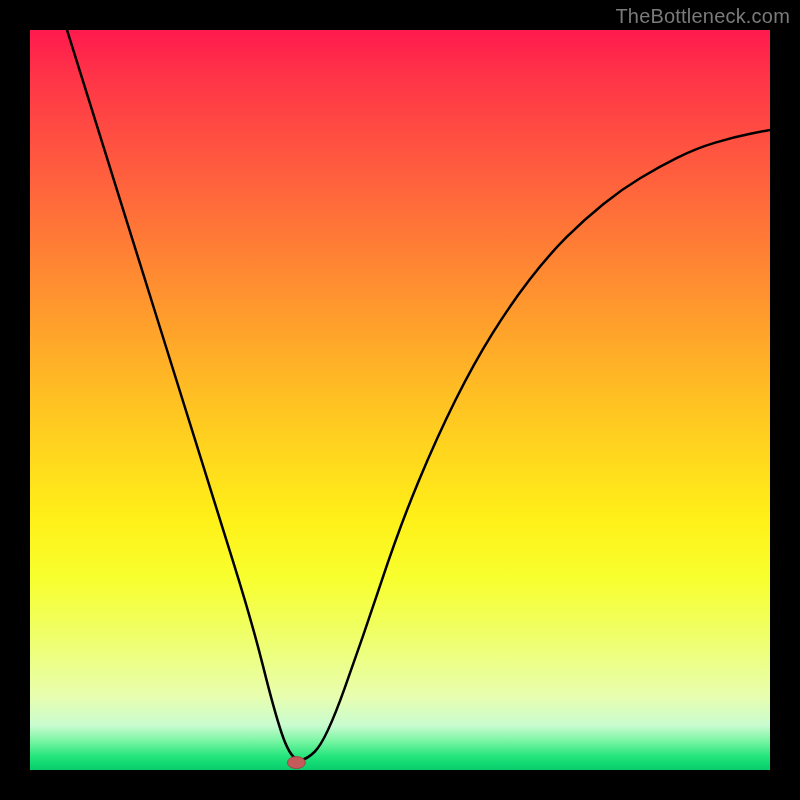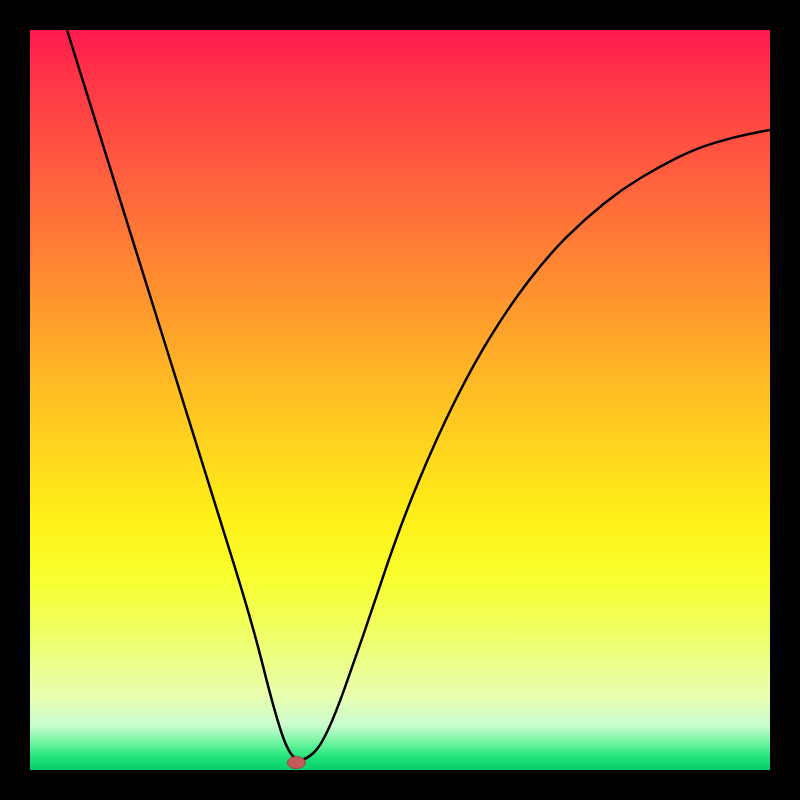--- a/index.html
+++ b/index.html
@@ -66,19 +66,20 @@
   .curve {
     fill: none;
     stroke: #000;
     stroke-width: 2.5;
   }
 </style>
 </head>
 <body>
 
 <div class="frame">
+  <div class="watermark">TheBottleneck.com</div>
   <div class="plot-area">
     <svg class="svg-layer" viewBox="0 0 740 740" preserveAspectRatio="none">
       <path id="curvePath" class="curve" d="M 37.0 0.0 Q 37.0 0.0 55.5 59.2 Q 74.0 118.4 92.5 177.6 Q 111.0 236.8 129.5 296.0 Q 148.0 355.2 166.5 414.4 Q 185.0 473.6 203.5 532.8 Q 222.0 592.0 233.1 636.4 Q 244.2 680.8 251.6 703.0 Q 259.0 725.2 266.4 728.9 Q 273.8 732.6 284.9 721.5 Q 296.0 710.4 314.5 658.6 Q 333.0 606.8 351.5 551.3 Q 370.0 495.8 388.5 451.4 Q 407.0 407.0 425.5 370.0 Q 444.0 333.0 462.5 303.4 Q 481.0 273.8 499.5 249.8 Q 518.0 225.7 536.5 207.2 Q 555.0 188.7 573.5 173.9 Q 592.0 159.1 610.5 148.0 Q 629.0 136.9 647.5 127.7 Q 666.0 118.4 684.5 112.9 Q 703.0 107.3 721.5 103.6 T 740.0 99.9"></path>
       <ellipse id="markerDot" class="marker" cx="266.4" cy="732.6" rx="9" ry="6"></ellipse>
     </svg>
   </div>
 </div>
 
 </body></html>

